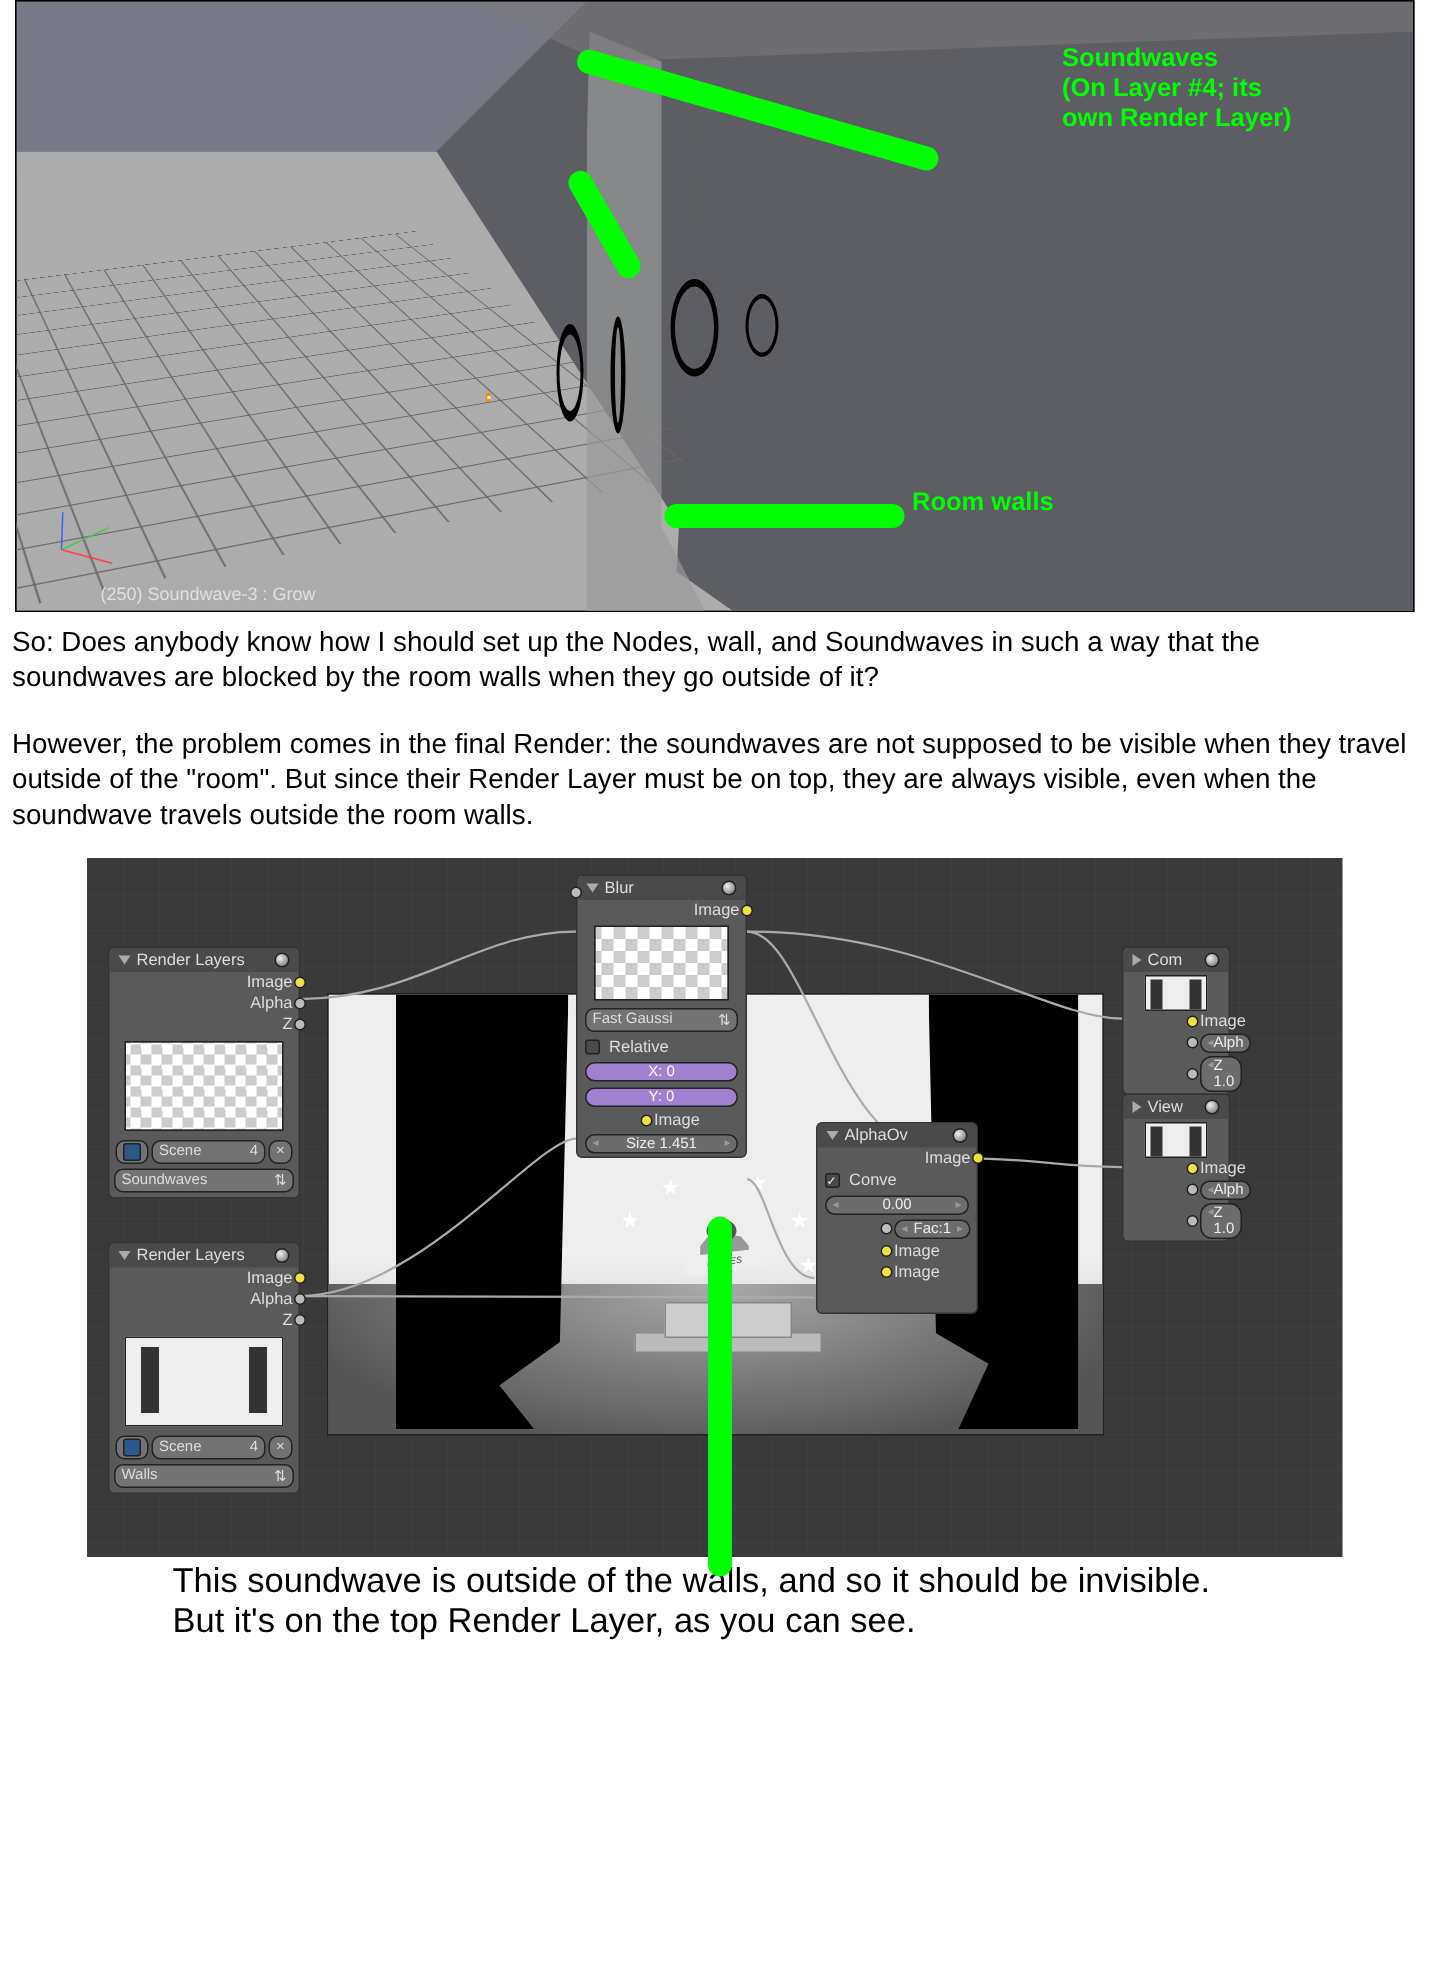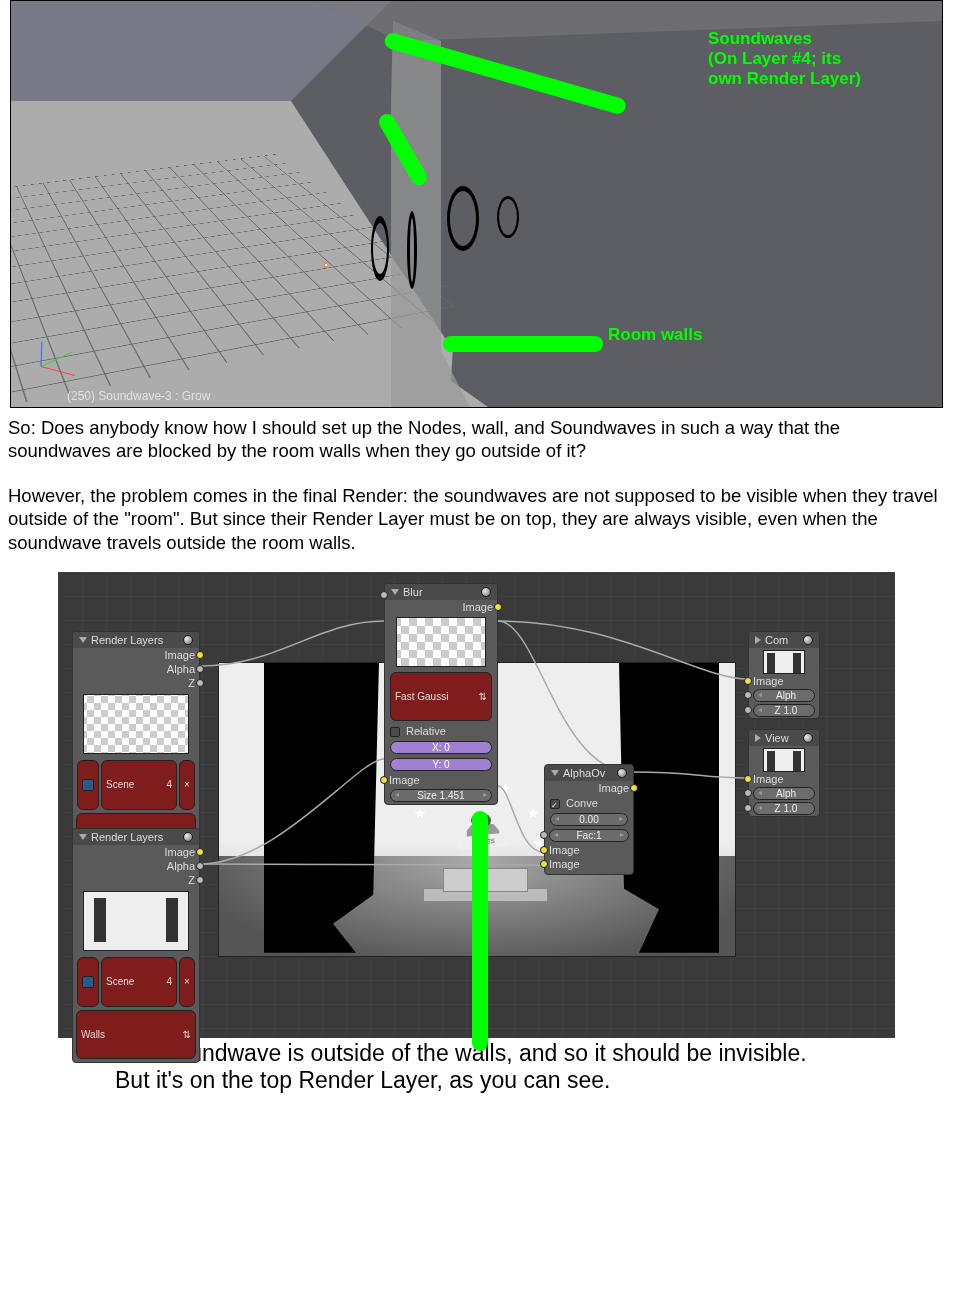--- a/index.html
+++ b/index.html
@@ -59,42 +59,42 @@
   
   .node-editor { position: relative; width: 837px; height: 466px; margin: 18px auto 0 auto; background: #3a3a3a; 
     background-image: linear-gradient(rgba(80,80,80,.25) 1px,transparent 1px),linear-gradient(90deg,rgba(80,80,80,.25) 1px,transparent 1px);
     background-size: 24px 24px; }
   
   .node { position: absolute; background: #5a5a5a; border: 1px solid #333; border-radius: 4px; font-size: 11px; color: #ddd; }
   .node-header { background: #4a4a4a; border-radius: 4px 4px 0 0; padding: 2px 6px; display:flex; align-items:center; gap:4px;}
   .node-tri { width: 0; height:0; border-left:4px solid transparent; border-right:4px solid transparent; border-top:6px solid #aaa; display: inline-block;}
   .node-tri.closed { border-top:none; border-left:6px solid #aaa; border-bottom:4px solid transparent; border-right: none; border-top: 4px solid transparent;}
   .node-sphere { width: 10px; height:10px; border-radius:50%; background: radial-gradient(circle at 35% 35%, #eee, #666); border:1px solid #222; margin-left:auto;}
-  .socket-row { display:flex; align-items:center; justify-content:flex-end; padding: 1px 4px; position: relative;}
+  .socket-row { display:flex; align-items:center; justify-content:flex-end; padding: 1px 4px; position: relative; margin-left: 47px;}
   .socket-row.left { justify-content:flex-start; }
   .socket { width:8px; height:8px; border-radius:50%; background:#bbb; border:1px solid #222; position:absolute;}
   .socket.yellow { background:#f0e040; }
   .socket.out { right:-5px; }
   .socket.in { left:-5px; }
   .node-row { padding: 2px 5px; }
-  .node-btn { background:#7f1d1d; border:1px solid #222; border-radius:6px; padding:18px 4px; font-size:10px; color:#ddd; display:inline-flex; align-items:center; gap: 2px; }
+  .node-btn { background:#737373; border:1px solid #222; border-radius:6px; padding:1px 4px; font-size:10px; color:#ddd; display:inline-flex; align-items:center; gap: 2px; }
   .node-btn.full { display:flex; justify-content:space-between;}
   .pill { background: #a080d0; border:1px solid #222; border-radius: 8px; padding:0 6px; font-size:10px; color:#fff; text-align:center;}
   .num-field { background:#6c6c6c; border:1px solid #222; border-radius:8px; padding:0 4px; display:flex; justify-content:space-between; font-size:10px; color:#eee;}
   .num-field .arr { color:#999; font-size:8px;}
   .checker-preview { background: repeating-conic-gradient(#ccc 0 25%, #fff 0 50%) 50% / 16px 16px; border:1px solid #222; }
   .checkbox { width:10px; height:10px; border:1px solid #222; background:#4a4a4a; border-radius:2px; display:inline-block; margin-right:3px; vertical-align:middle;}
   .checkbox.checked::after { content:"✓"; color:#eee; font-size:8px; position:relative; top:-2px;}
   .icon-bead { width:12px; height:12px; background:#2a5a8a; border-radius:2px; border:1px solid #222;}
   
   
   .rl1 { left:14px; top:59px; width: 128px; }
   .rl2 { left:14px; top:256px; width: 128px; }
   .blur-node { left:326px; top:11px; width: 114px; }
-  .alphaov { left:486px; top:192px; width: 90px; padding-bottom: 3px;}
+  .alphaov { left:486px; top:176px; width: 108px; padding-bottom: 20px;}
   .comp { left:690px; top:59px; width: 72px; }
   .view { left:690px; top:157px; width: 72px; }
   
   
   .backdrop { position:absolute; left: 160px; top: 90px; width: 518px; height: 295px; background: linear-gradient(180deg, #eee 60%, #bbb 100%); overflow: hidden; border:1px solid #222;}
   .bd-curtain { position:absolute; background:#000; }
   .bdc1 { left:45px; top:0; width:115px; height:290px; clip-path: polygon(0 0, 100% 0, 95% 80%, 60% 90%, 80% 100%, 0 100%); }
   .bdc2 { left:400px; top:0; width:100px; height:290px; clip-path: polygon(0 0, 100% 0, 100% 100%, 20% 100%, 40% 85%, 5% 78%);}
   .bd-ground { position:absolute; left:0; bottom:0; width:100%; height:100px; background: radial-gradient(ellipse at 50% 0%, #aaa, #555 80%);}
   .bd-heart { position:absolute; left:246px; top:160px; width:36px; height:32px; background:#999; clip-path: polygon(50% 15%,61% 3%,80% 5%,95% 25%,95% 45%,50% 95%,5% 45%,5% 25%,20% 5%,39% 3%); border:1px solid #444;}

